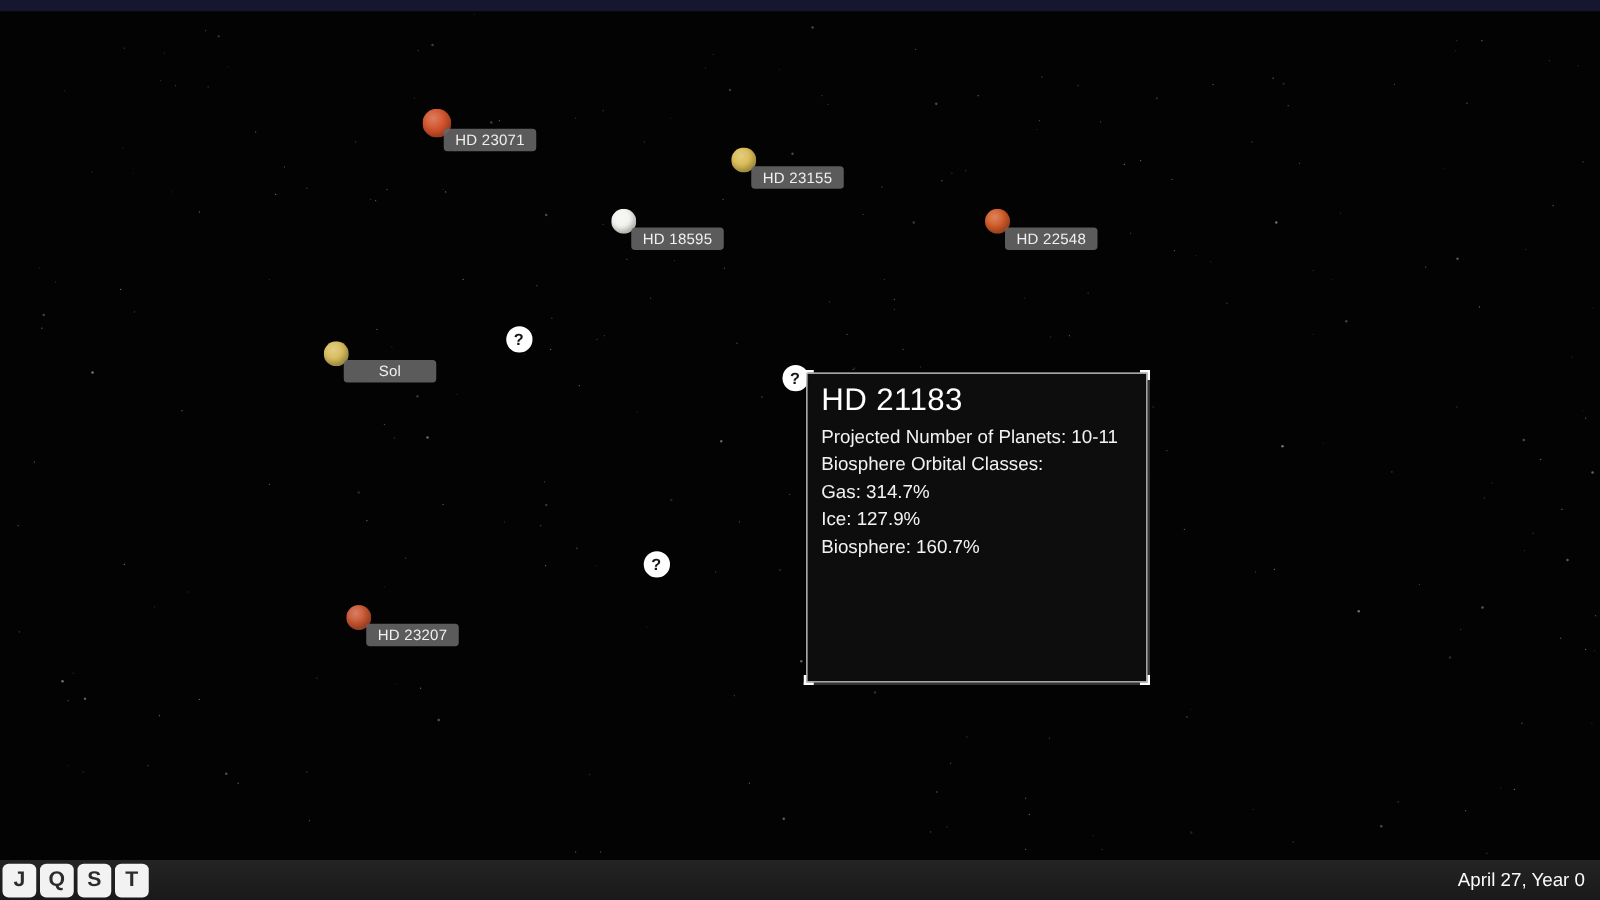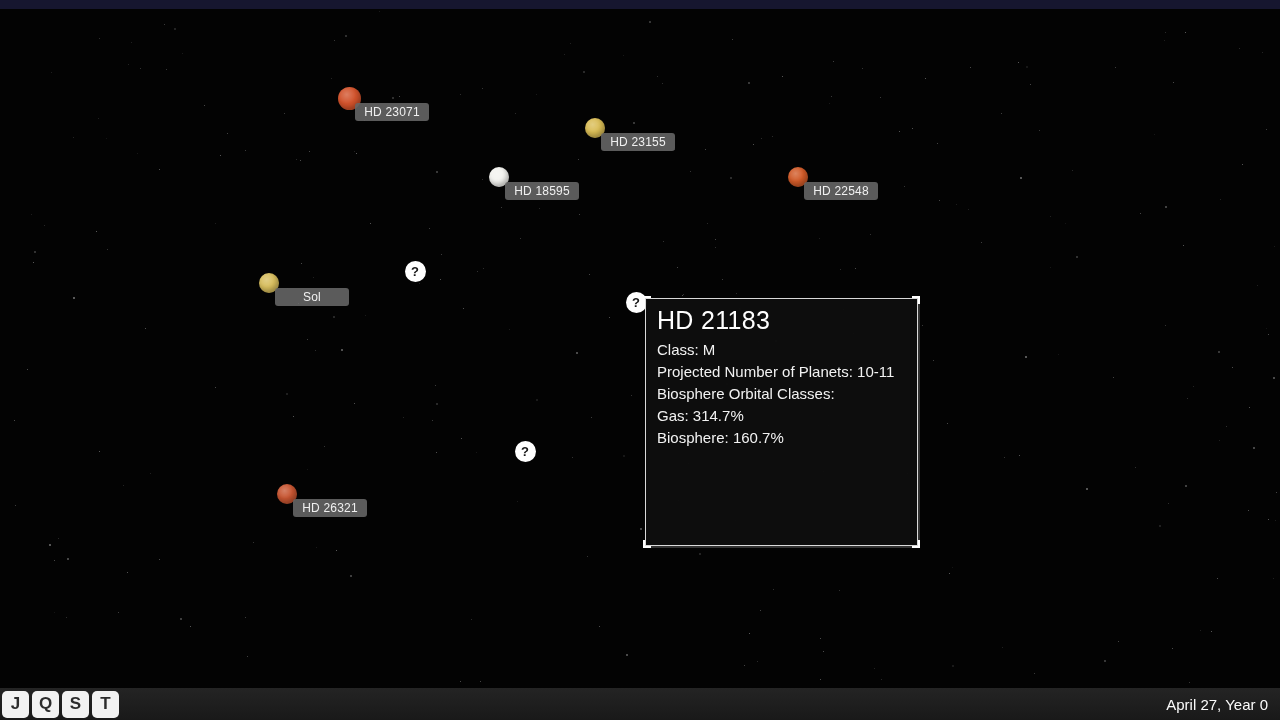--- a/index.html
+++ b/index.html
@@ -366,38 +366,38 @@
     <div class="">
       <div class="star-circle" style="left: 788px; top: 167px; width: 20px; height: 20px; background: radial-gradient(circle at 38% 33%, rgba(255, 255, 255, 0.25), rgba(255, 255, 255, 0) 45%) rgb(208, 90, 40);"></div>
       <div class="star-label" style="left: 804px; top: 182px;">HD 22548</div>
     </div>
     <div class="">
       <div class="star-circle" style="left: 259px; top: 273px; width: 20px; height: 20px; background: radial-gradient(circle at 38% 33%, rgba(255, 255, 255, 0.25), rgba(255, 255, 255, 0) 45%) rgb(215, 189, 93);"></div>
       <div class="star-label" style="left: 275px; top: 288px;">Sol</div>
     </div>
     <div class="">
       <div class="star-circle" style="left: 277px; top: 484px; width: 20px; height: 20px; background: radial-gradient(circle at 38% 33%, rgba(255, 255, 255, 0.25), rgba(255, 255, 255, 0) 45%) rgb(199, 85, 49);"></div>
-      <div class="star-label" style="left: 293px; top: 499px;">HD 26321</div>
+      <div class="star-label" style="left: 293px; top: 499px;">HD 23207</div>
     </div>
     <div class="qmark" style="left: 404.5px; top: 260.5px;">?</div>
     <div class="qmark" style="left: 625.5px; top: 291.5px;">?</div>
     <div class="qmark" style="left: 514.5px; top: 440.5px;">?</div>
   </div>
 
 <div class="tooltip">
   <div class="corner c-tl"></div>
   <div class="corner c-tr"></div>
   <div class="corner c-bl"></div>
   <div class="corner c-br"></div>
   <div class="tooltip-title">HD 21183</div>
   <div>
-      <div class="tooltip-line">Class: M</div>
       <div class="tooltip-line">Projected Number of Planets: 10-11</div>
       <div class="tooltip-line">Biosphere Orbital Classes:</div>
       <div class="tooltip-line">Gas: 314.7%</div>
+      <div class="tooltip-line">Ice: 127.9%</div>
       <div class="tooltip-line">Biosphere: 160.7%</div>
     </div>
 </div>
 
 <div class="bottom-bar">
   <div class="hotkey-bar">
       <div class="key">J</div>
       <div class="key">Q</div>
       <div class="key">S</div>
       <div class="key">T</div>

